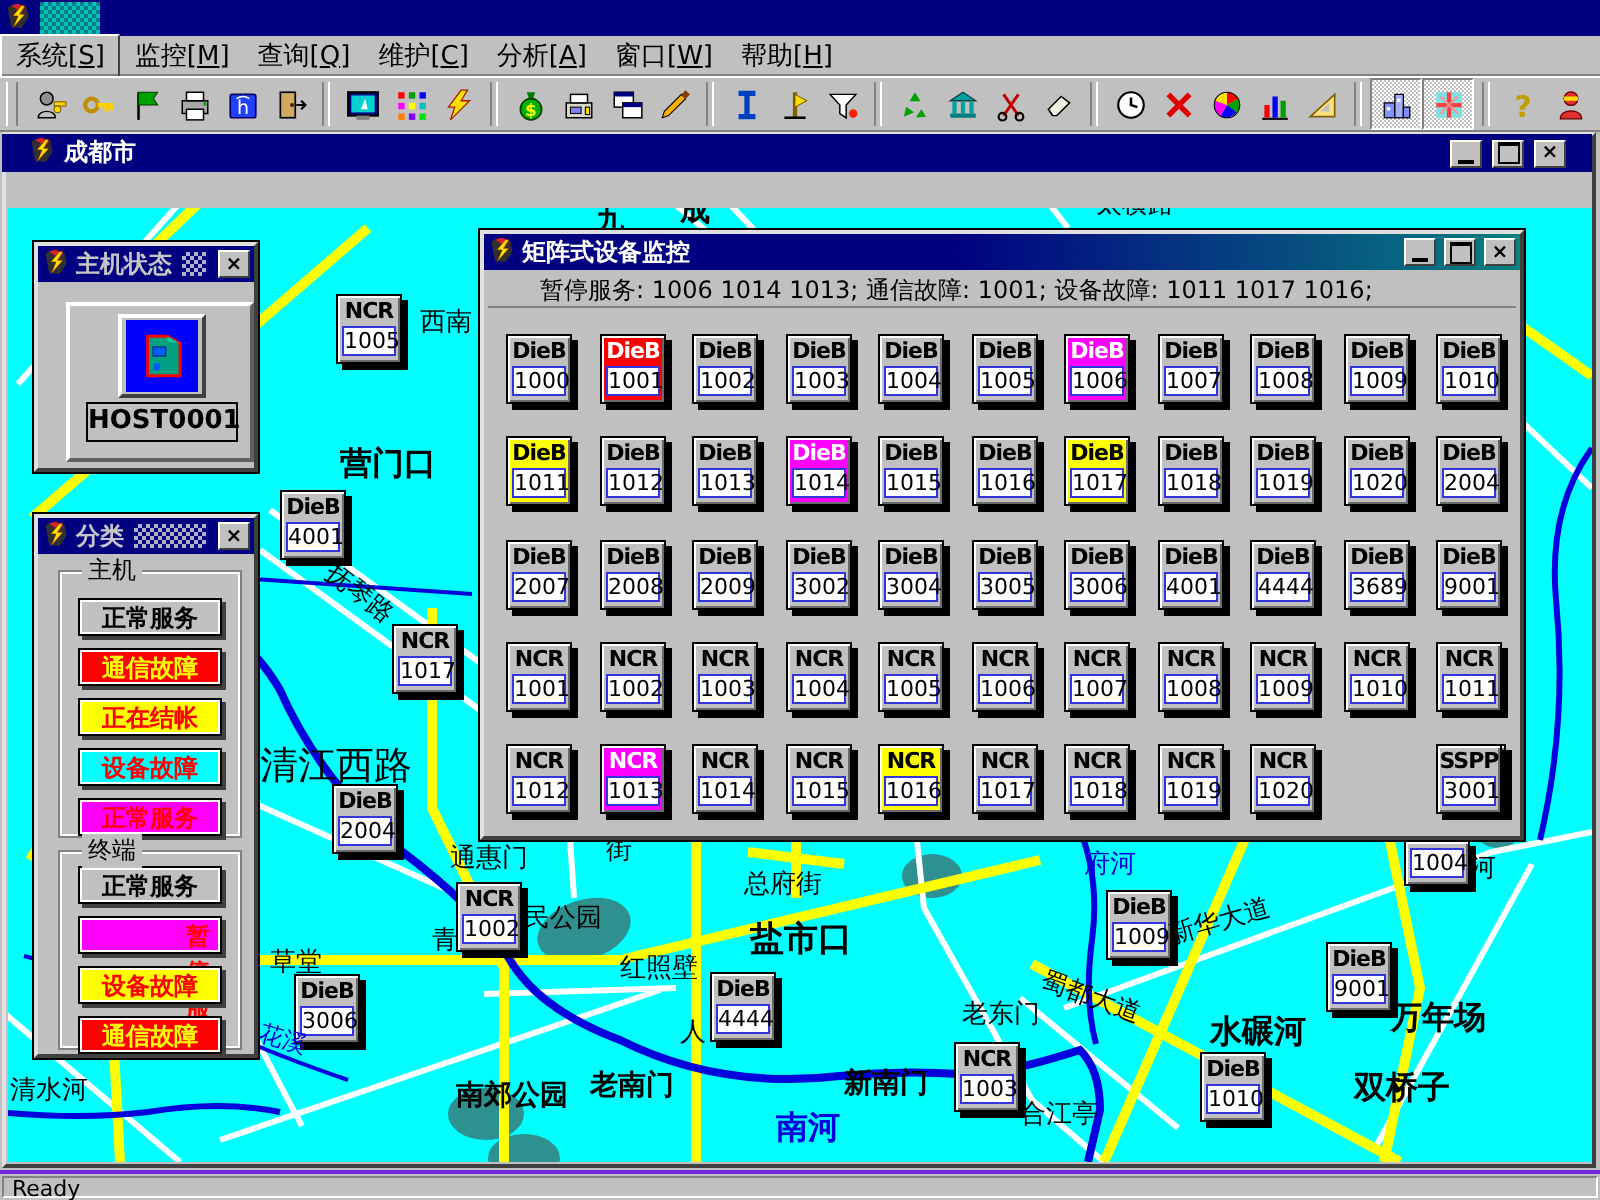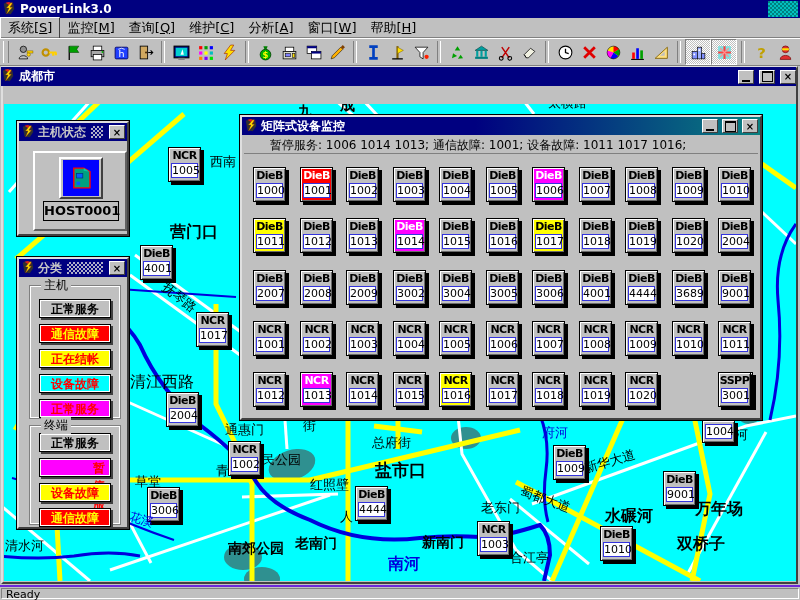--- a/index.html
+++ b/index.html
@@ -21,21 +21,21 @@
   .tb-handle{width:4px;height:22px;border-left:1px solid #fff;border-right:1px solid #808080;margin:0 4px 0 0;}
   .tb-btn{width:24px;height:24px;display:flex;align-items:center;justify-content:center;flex:0 0 auto;}
   .tb-btn svg{width:17px;height:17px;}
   .tb-btn.pressed{border:1px solid;border-color:#808080 #fff #fff #808080;
         background:repeating-conic-gradient(#fff 0% 25%,#c0c0c0 0% 50%);background-size:2px 2px;}
   .tb-sep{width:2px;height:22px;border-left:1px solid #808080;border-right:1px solid #fff;margin:0 4px;}
   
   #map-window{position:absolute;left:1px;top:66px;width:797px;height:518px;background:#c0c0c0;
               border:2px solid;border-color:#dfdfdf #404040 #404040 #dfdfdf;box-sizing:border-box;}
   #map-title{position:absolute;left:1px;top:67px;width:795px;height:19px;background:#000080;
-             display:flex;align-items:center;gap:4px;padding:0 0;box-sizing:border-box;}
+             display:flex;align-items:center;gap:4px;padding:0 13px;box-sizing:border-box;}
   #map-title-text{color:#fff;font-size:12px;font-weight:bold;flex:1;}
   .win-btn{width:16px;height:14px;background:#c0c0c0;border:1px solid;border-color:#fff #404040 #404040 #fff;
            display:flex;align-items:center;justify-content:center;font-size:10px;font-weight:bold;color:#000;margin-left:1px;box-sizing:border-box;}
   .glyph-min{display:block;width:8px;height:8px;border-bottom:2px solid #000;}
   .glyph-max{display:block;width:9px;height:8px;border:1px solid #000;border-top:2px solid #000;}
   #map-status{position:absolute;left:1px;top:86px;width:795px;height:18px;background:#c0c0c0;
               border-bottom:1px solid #808080;display:flex;align-items:center;font-size:12px;color:#000;box-sizing:border-box;}
   #map-coords{margin-left:42px;}
   #map-pause{margin-left:62px;}
   #map{position:absolute;left:4px;top:104px;width:792px;height:477px;background:#00ffff;overflow:hidden;}
@@ -77,21 +77,20 @@
 <body>
 
 <div id="screen">
 
   <div id="title-bar">
     <span class="app-icon"><svg viewBox="0 0 16 16" width="14" height="14">
           <path d="M2 3l5-2 6 2 1 6-4 6-6-1z" fill="#303030"></path>
           <path d="M4 2l4-1 4 2-2 3z" fill="#e02020"></path>
           <path d="M10 2L5 8h3l-3 7 7-8h-3l3-5z" fill="#ffe000" stroke="#802000" stroke-width="0.4"></path>
         </svg></span>
-    <span id="title-text">PowerLink3.0</span>
     <span class="checker-teal"></span>
   </div>
 
   <div id="menu-bar">
       <div class="menu-item raised"><span>系统[</span><u>S</u><span>]</span></div>
       <div class="menu-item"><span>监控[</span><u>M</u><span>]</span></div>
       <div class="menu-item"><span>查询[</span><u>Q</u><span>]</span></div>
       <div class="menu-item"><span>维护[</span><u>C</u><span>]</span></div>
       <div class="menu-item"><span>分析[</span><u>A</u><span>]</span></div>
       <div class="menu-item"><span>窗口[</span><u>W</u><span>]</span></div>
@@ -439,21 +438,21 @@
       </div>
       <div class="dev" style="left: 698px; top: 316px; background: rgb(192, 192, 192); padding-top: 3px;">
         <div class="dev-num">1004</div>
       </div>
       <span class="map-label" style="left: 294px; top: 0px; font-size: 14px; font-weight: bold;">九</span>
       <span class="map-label" style="left: 336px; top: -6px; font-size: 15px; font-weight: bold;">成</span>
       <span class="map-label" style="left: 544px; top: -8px; font-size: 13px;">太横路</span>
       <span class="map-label" style="left: 206px; top: 51px; font-size: 13px;">西南</span>
       <span class="map-label" style="left: 166px; top: 120px; font-size: 16px; font-weight: bold;">营门口</span>
       <span class="map-label" style="left: 164px; top: 176px; font-size: 13px; transform: rotate(38deg);">抚琴路</span>
-      <span class="map-label" style="left: 126px; top: 270px; font-size: 16px;">清江西路</span>
+      <span class="map-label" style="left: 126px; top: 270px; font-size: 19px;">清江西路</span>
       <span class="map-label" style="left: 221px; top: 319px; font-size: 13px;">通惠门</span>
       <span class="map-label" style="left: 258px; top: 349px; font-size: 13px;">民公园</span>
       <span class="map-label" style="left: 212px; top: 360px; font-size: 13px;">青</span>
       <span class="map-label" style="left: 131px; top: 371px; font-size: 13px;">草堂</span>
       <span class="map-label" style="left: 116px; top: 403px; font-size: 12px; color: rgb(0, 0, 221); transform: rotate(16deg);">浣花溪</span>
       <span class="map-label" style="left: 306px; top: 374px; font-size: 13px;">红照壁</span>
       <span class="map-label" style="left: 371px; top: 358px; font-size: 17px; font-weight: bold;">盐市口</span>
       <span class="map-label" style="left: 368px; top: 332px; font-size: 13px;">总府街</span>
       <span class="map-label" style="left: 299px; top: 315px; font-size: 13px;">街</span>
       <span class="map-label" style="left: 336px; top: 406px; font-size: 13px;">人</span>

